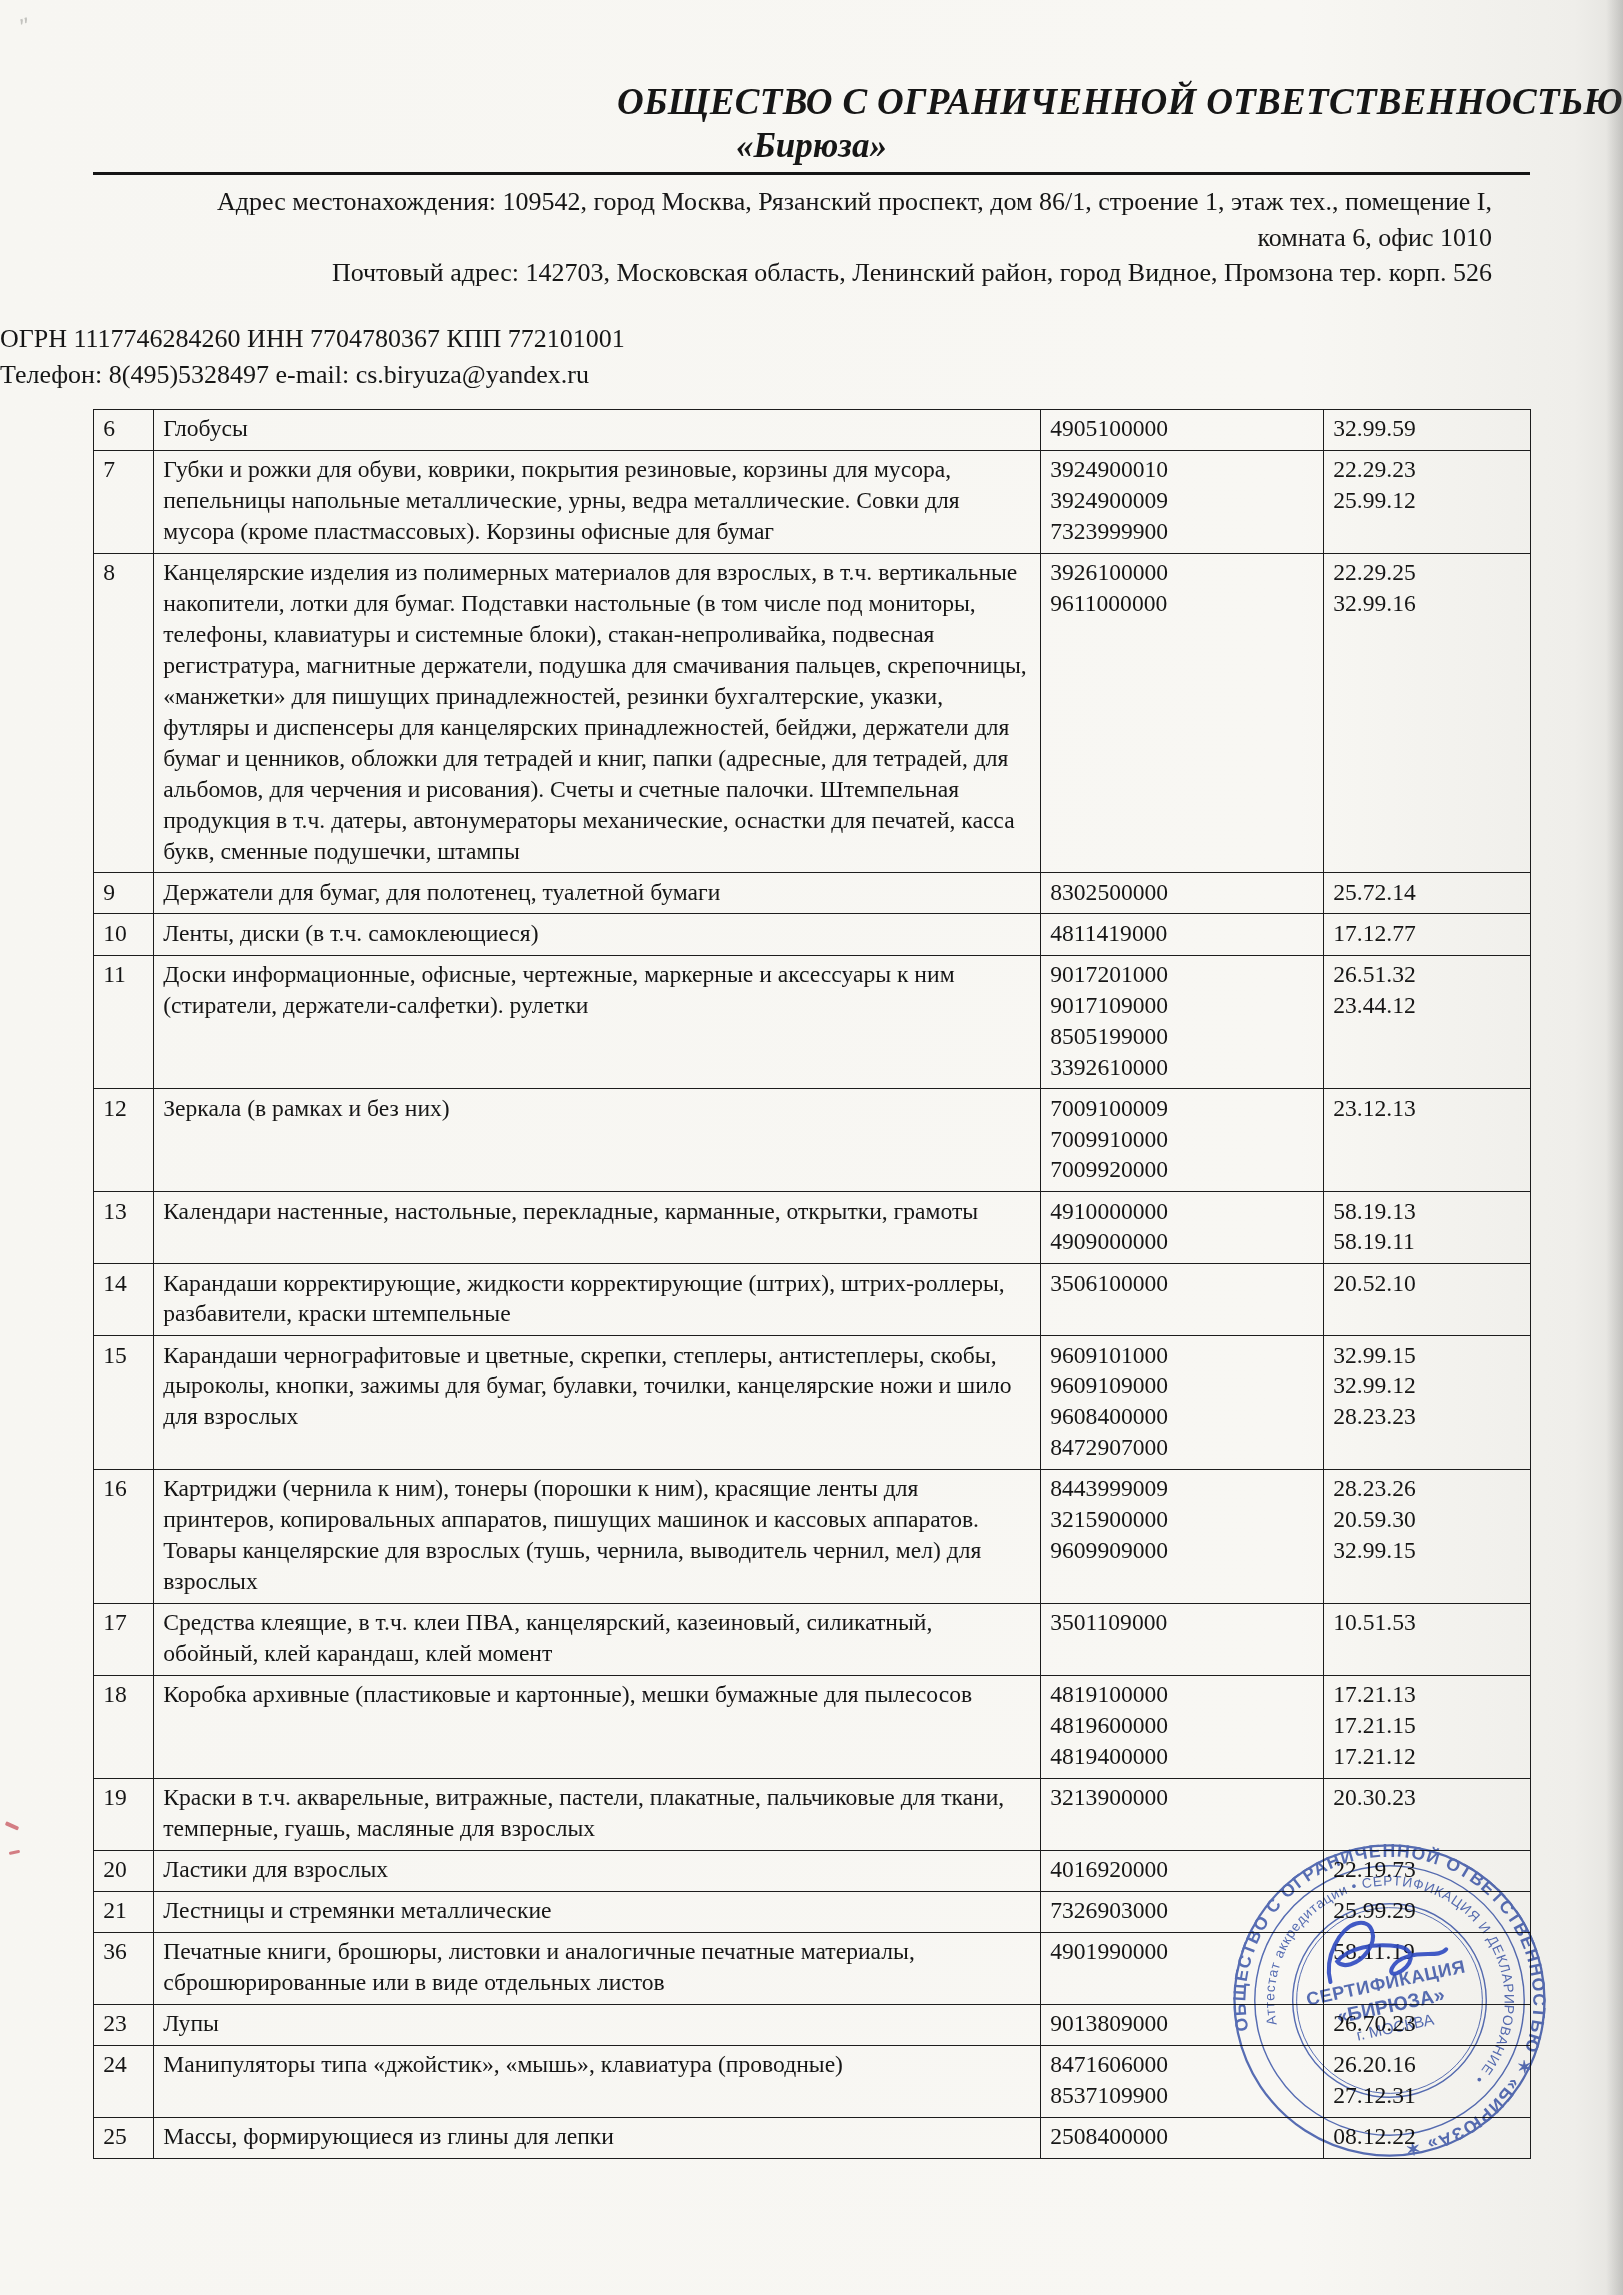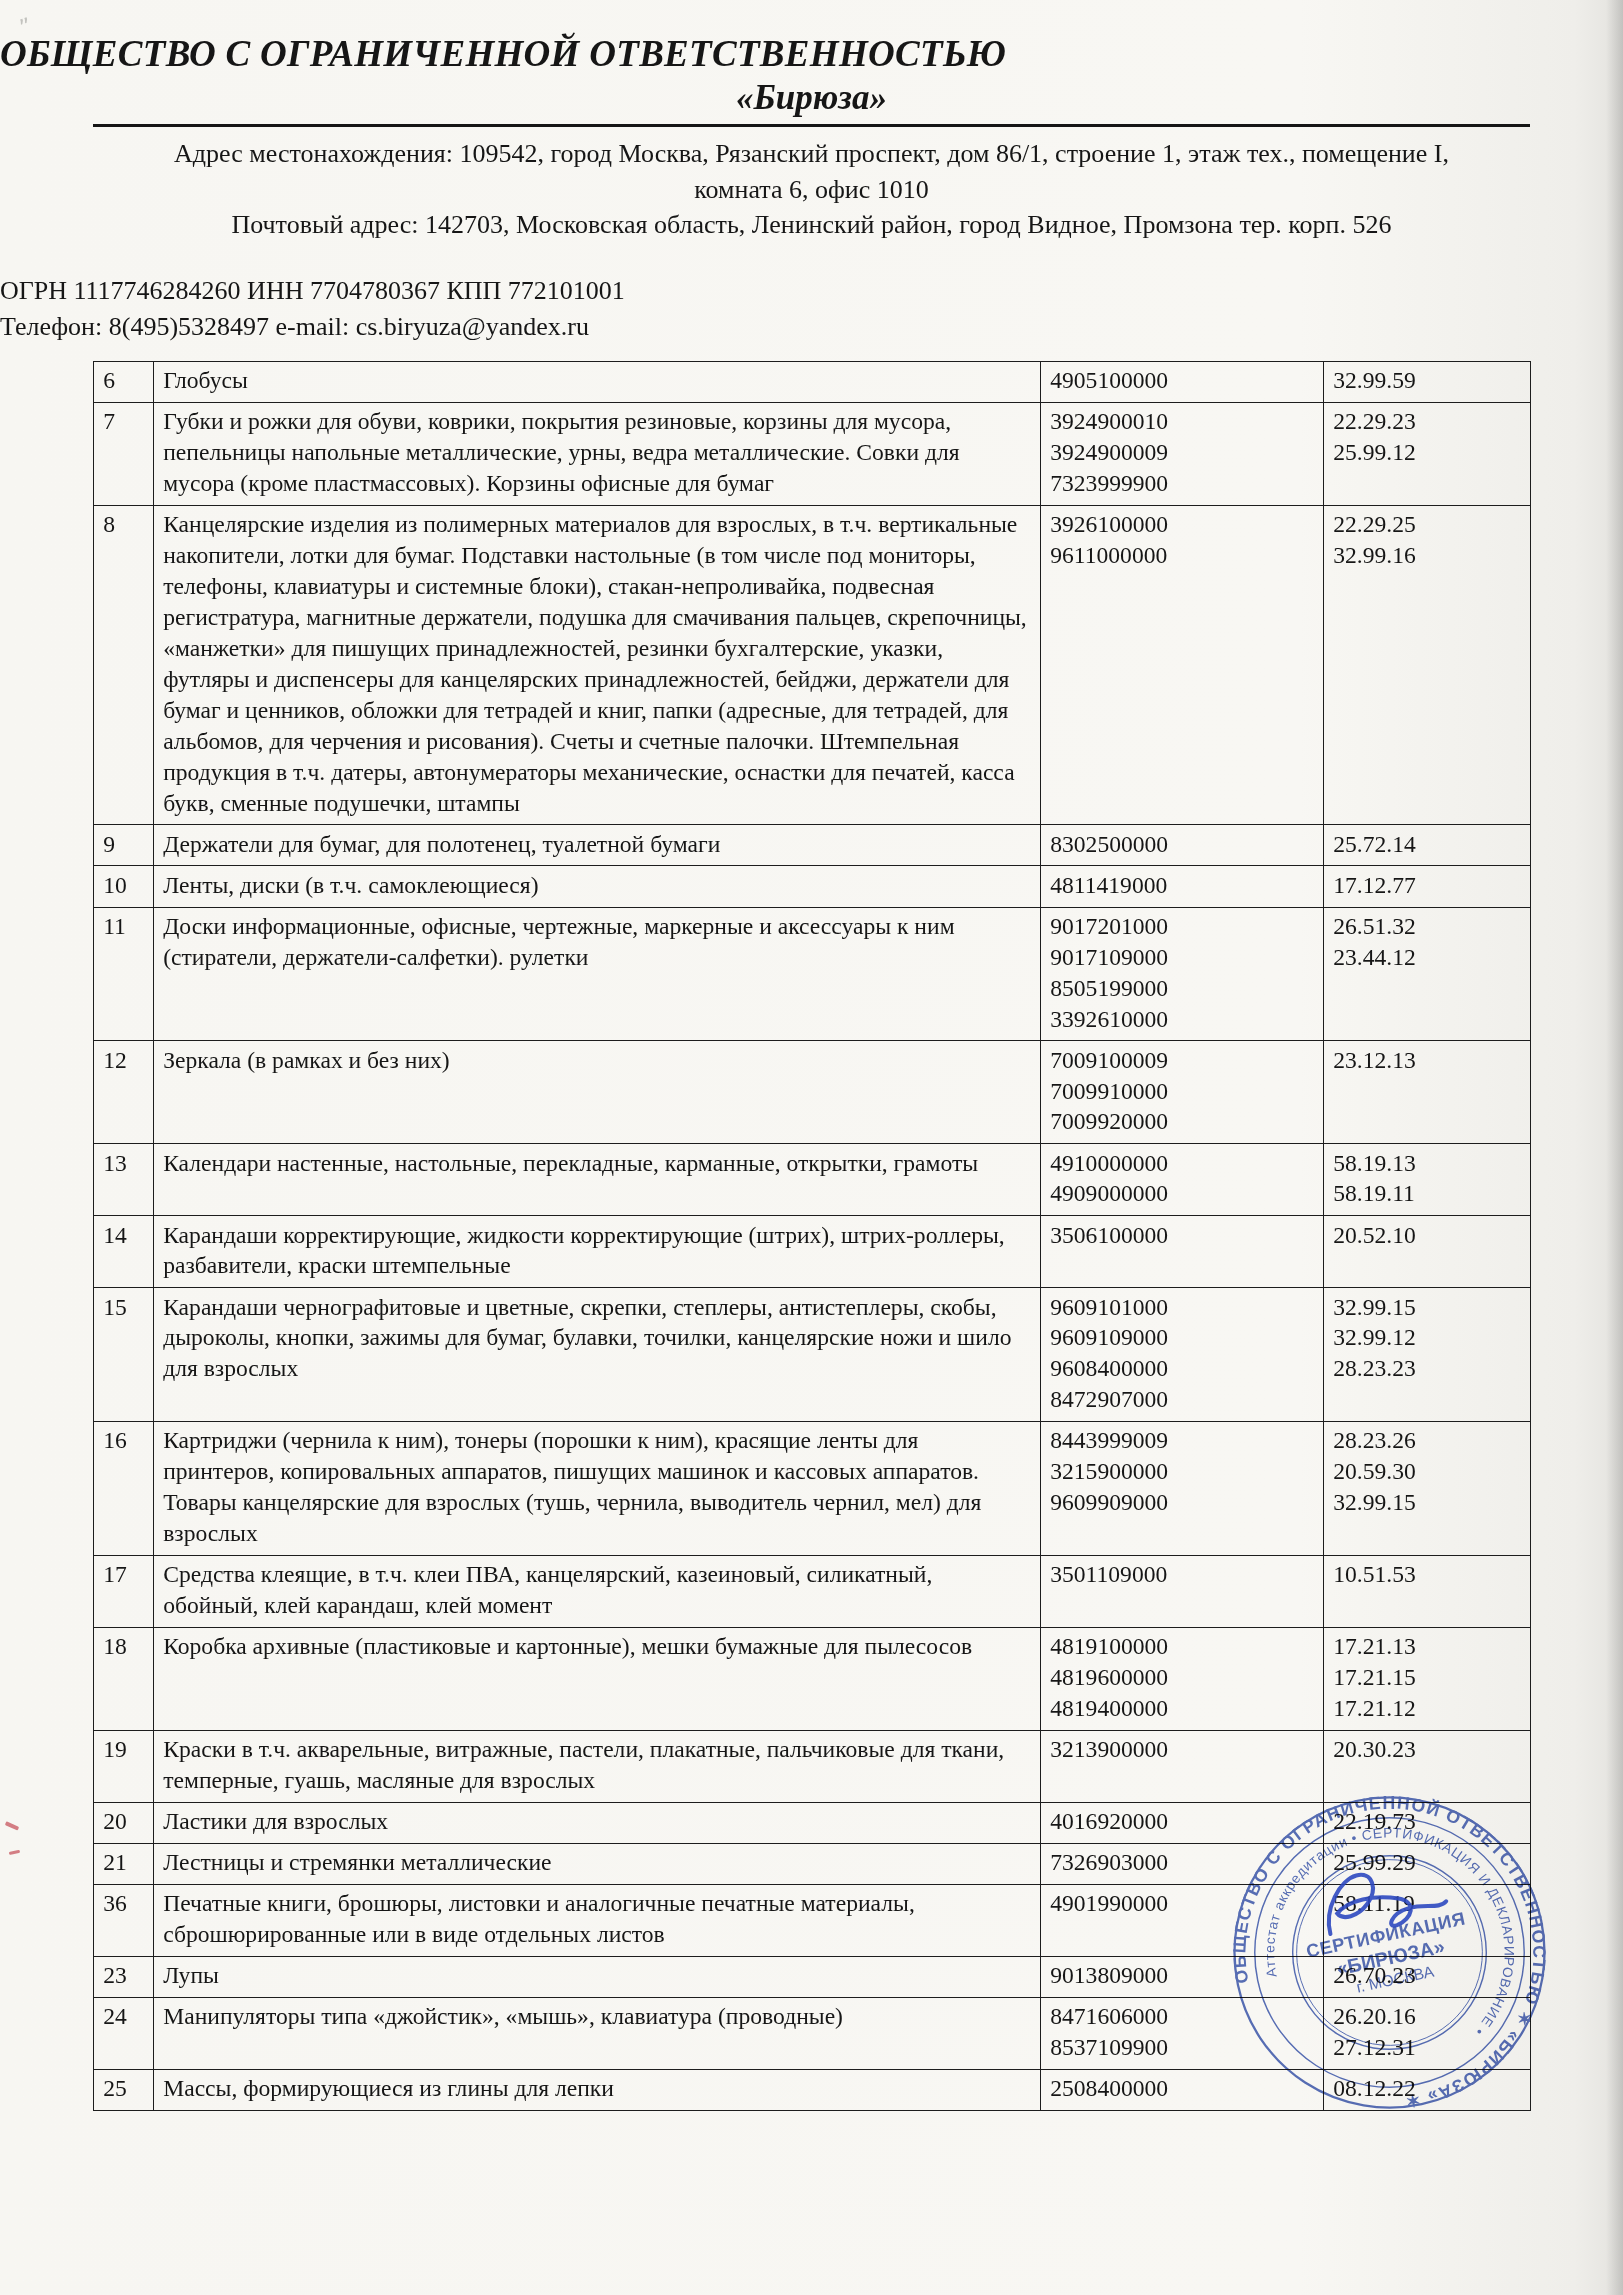--- a/index.html
+++ b/index.html
@@ -15,28 +15,28 @@
     background:linear-gradient(90deg, #f7f6f2 0%, #f8f7f3 80%, #efeeea 97%, #e3e2de 100%); }
   .edge-shadow { position:absolute; right:0; top:0; width:17px; height:100%;
     background:linear-gradient(to left, rgba(110,110,110,.28), rgba(110,110,110,0)); pointer-events:none; }
 
   .pencil-mark { position:absolute; left:19.6px; top:14.4px; color:#9a9a96; font-size:22px;
     transform:rotate(-18deg); opacity:.55; font-family:"DejaVu Sans", sans-serif; }
   .scan-mark-red { position:absolute; background:#c95f66; opacity:.8; border-radius:1.3px; }
   .scan-mark-red.m1 { left:5.2px; top:1824px; width:14.4px; height:3.9px; transform:rotate(24deg); }
   .scan-mark-red.m2 { left:9.2px; top:1851px; width:10.5px; height:3.3px; transform:rotate(-12deg); }
 
-  .doc-title { text-align:left; font-weight:bold; font-style:italic;
-    font-size:37px; letter-spacing:0.3px; padding-top:32px; }
+  .doc-title { text-align:right; font-weight:bold; font-style:italic;
+    font-size:37px; letter-spacing:0.3px; padding-top:80px; }
   .doc-company { text-align:center; font-weight:bold; font-style:italic;
     font-size:35px; margin-top:2.6px; }
   .header-rule { width:1437px; margin:6.5px auto 0; border:none; border-top:3.3px solid #151515; }
 
   .address { max-width:1361px; margin:9.2px auto 0; }
-  .address p { margin:0; text-align:center; font-size:26px; line-height:1.36; }
+  .address p { margin:0; text-align:right; font-size:26px; line-height:1.36; }
   .registration { margin-top:31px; }
   .registration p { margin:0; font-size:26px; line-height:1.36; }
 
   .table-area { position:relative; width:1437px; margin:17px auto 0; }
   table.products { width:100%; border-collapse:collapse; table-layout:fixed;
     font-size:23.6px; line-height:1.31; }
   table.products td { border:1.3px solid #1d1d1d; vertical-align:top; padding:3.3px 9.2px 5.9px 9.2px;
     word-wrap:break-word; }
   td.col-num  { padding-left:10.5px; }
   col.c-num  { width:60px; }

